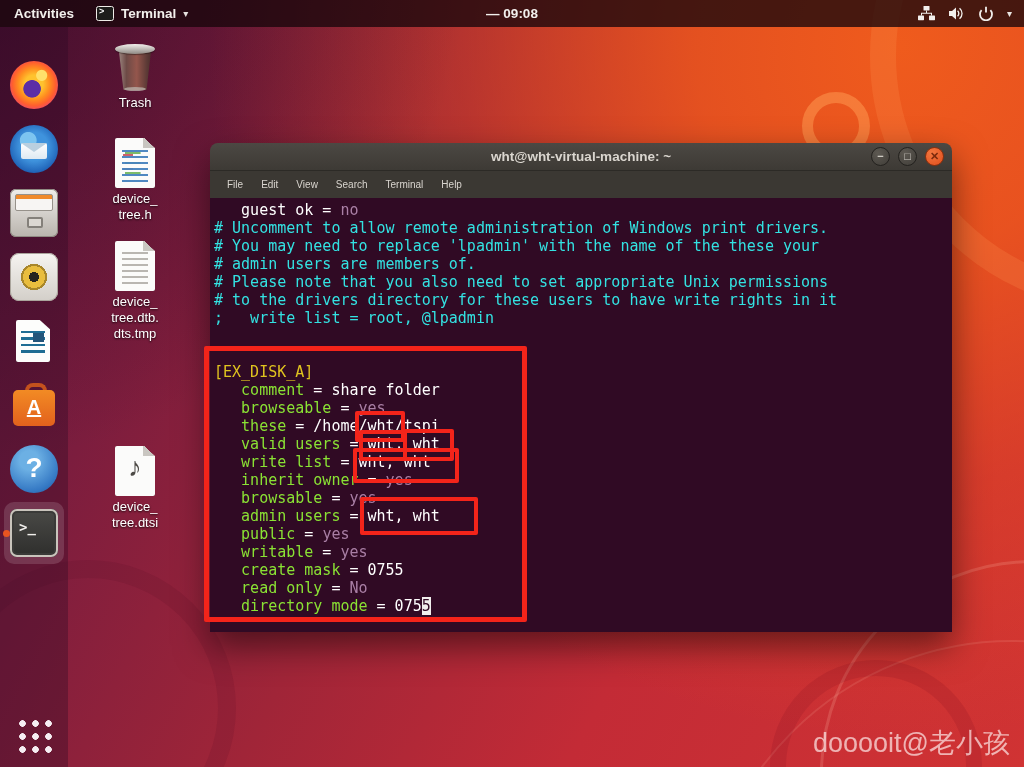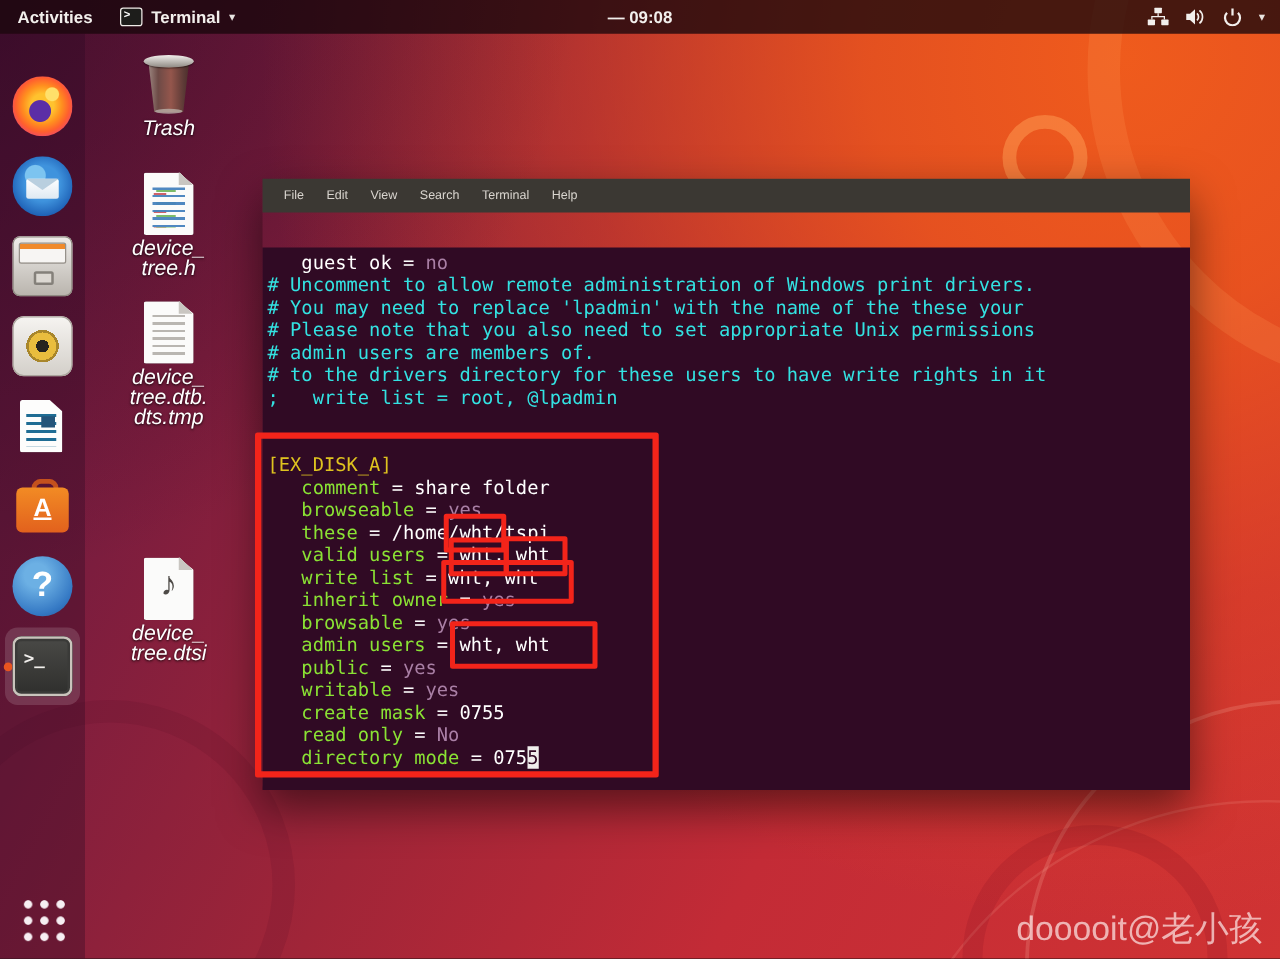--- a/index.html
+++ b/index.html
@@ -73,21 +73,21 @@
   .icon-help{border-radius:50%;position:relative;background:radial-gradient(circle at 40% 32%,#6cb0e4 0 22%,#3579c4 70%,#1d5398 100%);}
   .icon-help::after{content:"?";position:absolute;inset:0;color:#fff;font-size:28px;font-weight:700;text-align:center;line-height:46px;}
   .icon-terminal{border-radius:7px;position:relative;background:linear-gradient(#4a4a47,#2e2e2c);box-shadow:inset 0 0 0 2px #c9c4bc, inset 0 0 0 4px #3a3a38;}
   .icon-terminal::after{content:">_";position:absolute;left:9px;top:10px;color:#f1efec;font-family:"DejaVu Sans Mono",monospace;font-size:14px;font-weight:700;}
   .dock-grid{position:absolute;left:15px;bottom:13px;width:38px;height:38px;
     background-image:radial-gradient(circle,#f6eef2 3px,rgba(0,0,0,0) 3.6px);
     background-size:13px 13px;background-position:1px 1px;}
 
   
   .desktop-icon{position:absolute;left:96px;width:78px;text-align:center;z-index:5;}
-  .desktop-icon .label{margin-top:3px;color:#fff;font-size:17px;line-height:16px;text-shadow:0 1px 2px rgba(0,0,0,.85);font-style:italic;}
+  .desktop-icon .label{margin-top:3px;color:#fff;font-size:13px;line-height:16px;text-shadow:0 1px 2px rgba(0,0,0,.85);}
   .fileicon{position:relative;width:42px;height:50px;margin:0 auto;}
   .fileicon .pg{position:absolute;left:1px;top:0;width:40px;height:50px;border-radius:2px;background:#fbfbfa;
     clip-path:polygon(0 0,70% 0,100% 20%,100% 100%,0 100%);box-shadow:0 1px 3px rgba(0,0,0,.5);}
   .fileicon .fold{position:absolute;right:1px;top:0;width:12px;height:10px;background:linear-gradient(225deg,rgba(0,0,0,0) 49%,#c9c6c1 50%);}
   .kind-code-file .lines{position:absolute;left:8px;top:12px;width:26px;height:32px;
     background:
       repeating-linear-gradient(to bottom,rgba(70,130,190,.95) 0 2px,rgba(0,0,0,0) 2px 6px) no-repeat 0 0 / 100% 100%,
       repeating-linear-gradient(to bottom,rgba(110,180,90,.9) 0 2px,rgba(0,0,0,0) 2px 10px) no-repeat 3px 2px / 60% 100%,
       repeating-linear-gradient(to bottom,rgba(200,80,90,.9) 0 2px,rgba(0,0,0,0) 2px 14px) no-repeat 1px 4px / 40% 100%;}
   .kind-text-file .lines{position:absolute;left:8px;top:11px;width:26px;height:34px;
@@ -249,34 +249,48 @@
         <div class="fileicon">
           <div class="pg"></div>
           <div class="fold"></div>
           <div class="note">♪</div>
         </div>
         <div class="label">device_<br>tree.dtsi</div>
       </div>
     </div>
 
   <div class="window">
+    <div class="titlebar">
+      <span class="title">wht@wht-virtual-machine: ~</span>
+      <span class="winbtns" id="winbtns">
+          <span class="wbtn minimize">
+            <span class="glyph">−</span>
+          </span>
+          <span class="wbtn maximize">
+            <span class="glyph">□</span>
+          </span>
+          <span class="wbtn close">
+            <span class="glyph">✕</span>
+          </span>
+        </span>
+    </div>
     <div class="menubar" id="menu-bar">
         <span class="menu-item">File</span>
         <span class="menu-item">Edit</span>
         <span class="menu-item">View</span>
         <span class="menu-item">Search</span>
         <span class="menu-item">Terminal</span>
         <span class="menu-item">Help</span>
       </div>
     <div class="term" id="term-content">
       <div class="tline"><span class="seg-w">   guest ok = </span><span class="seg-p">no</span></div>
         <div class="tline"><span class="seg-c"># Uncomment to allow remote administration of Windows print drivers.</span></div>
         <div class="tline"><span class="seg-c"># You may need to replace 'lpadmin' with the name of the these your</span></div>
+        <div class="tline"><span class="seg-c"># admin users are members of.</span></div>
         <div class="tline"><span class="seg-c"># Please note that you also need to set appropriate Unix permissions</span></div>
-        <div class="tline"><span class="seg-c"># admin users are members of.</span></div>
         <div class="tline"><span class="seg-c"># to the drivers directory for these users to have write rights in it</span></div>
         <div class="tline"><span class="seg-c">;   write list = root, @lpadmin</span></div>
         <div class="tline">&nbsp;</div>
         <div class="tline">&nbsp;</div>
         <div class="tline"><span class="seg-y">[EX_DISK_A]</span></div>
         <div class="tline"><span class="seg-w">   </span><span class="seg-g">comment</span><span class="seg-w"> = share folder</span></div>
         <div class="tline"><span class="seg-w">   </span><span class="seg-g">browseable</span><span class="seg-w"> = </span><span class="seg-p">yes</span></div>
         <div class="tline"><span class="seg-w">   </span><span class="seg-g">these</span><span class="seg-w"> = /home/wht/tspi</span></div>
         <div class="tline"><span class="seg-w">   </span><span class="seg-g">valid users</span><span class="seg-w"> = wht, wht</span></div>
         <div class="tline"><span class="seg-w">   </span><span class="seg-g">write list</span><span class="seg-w"> = wht, wht</span></div>

